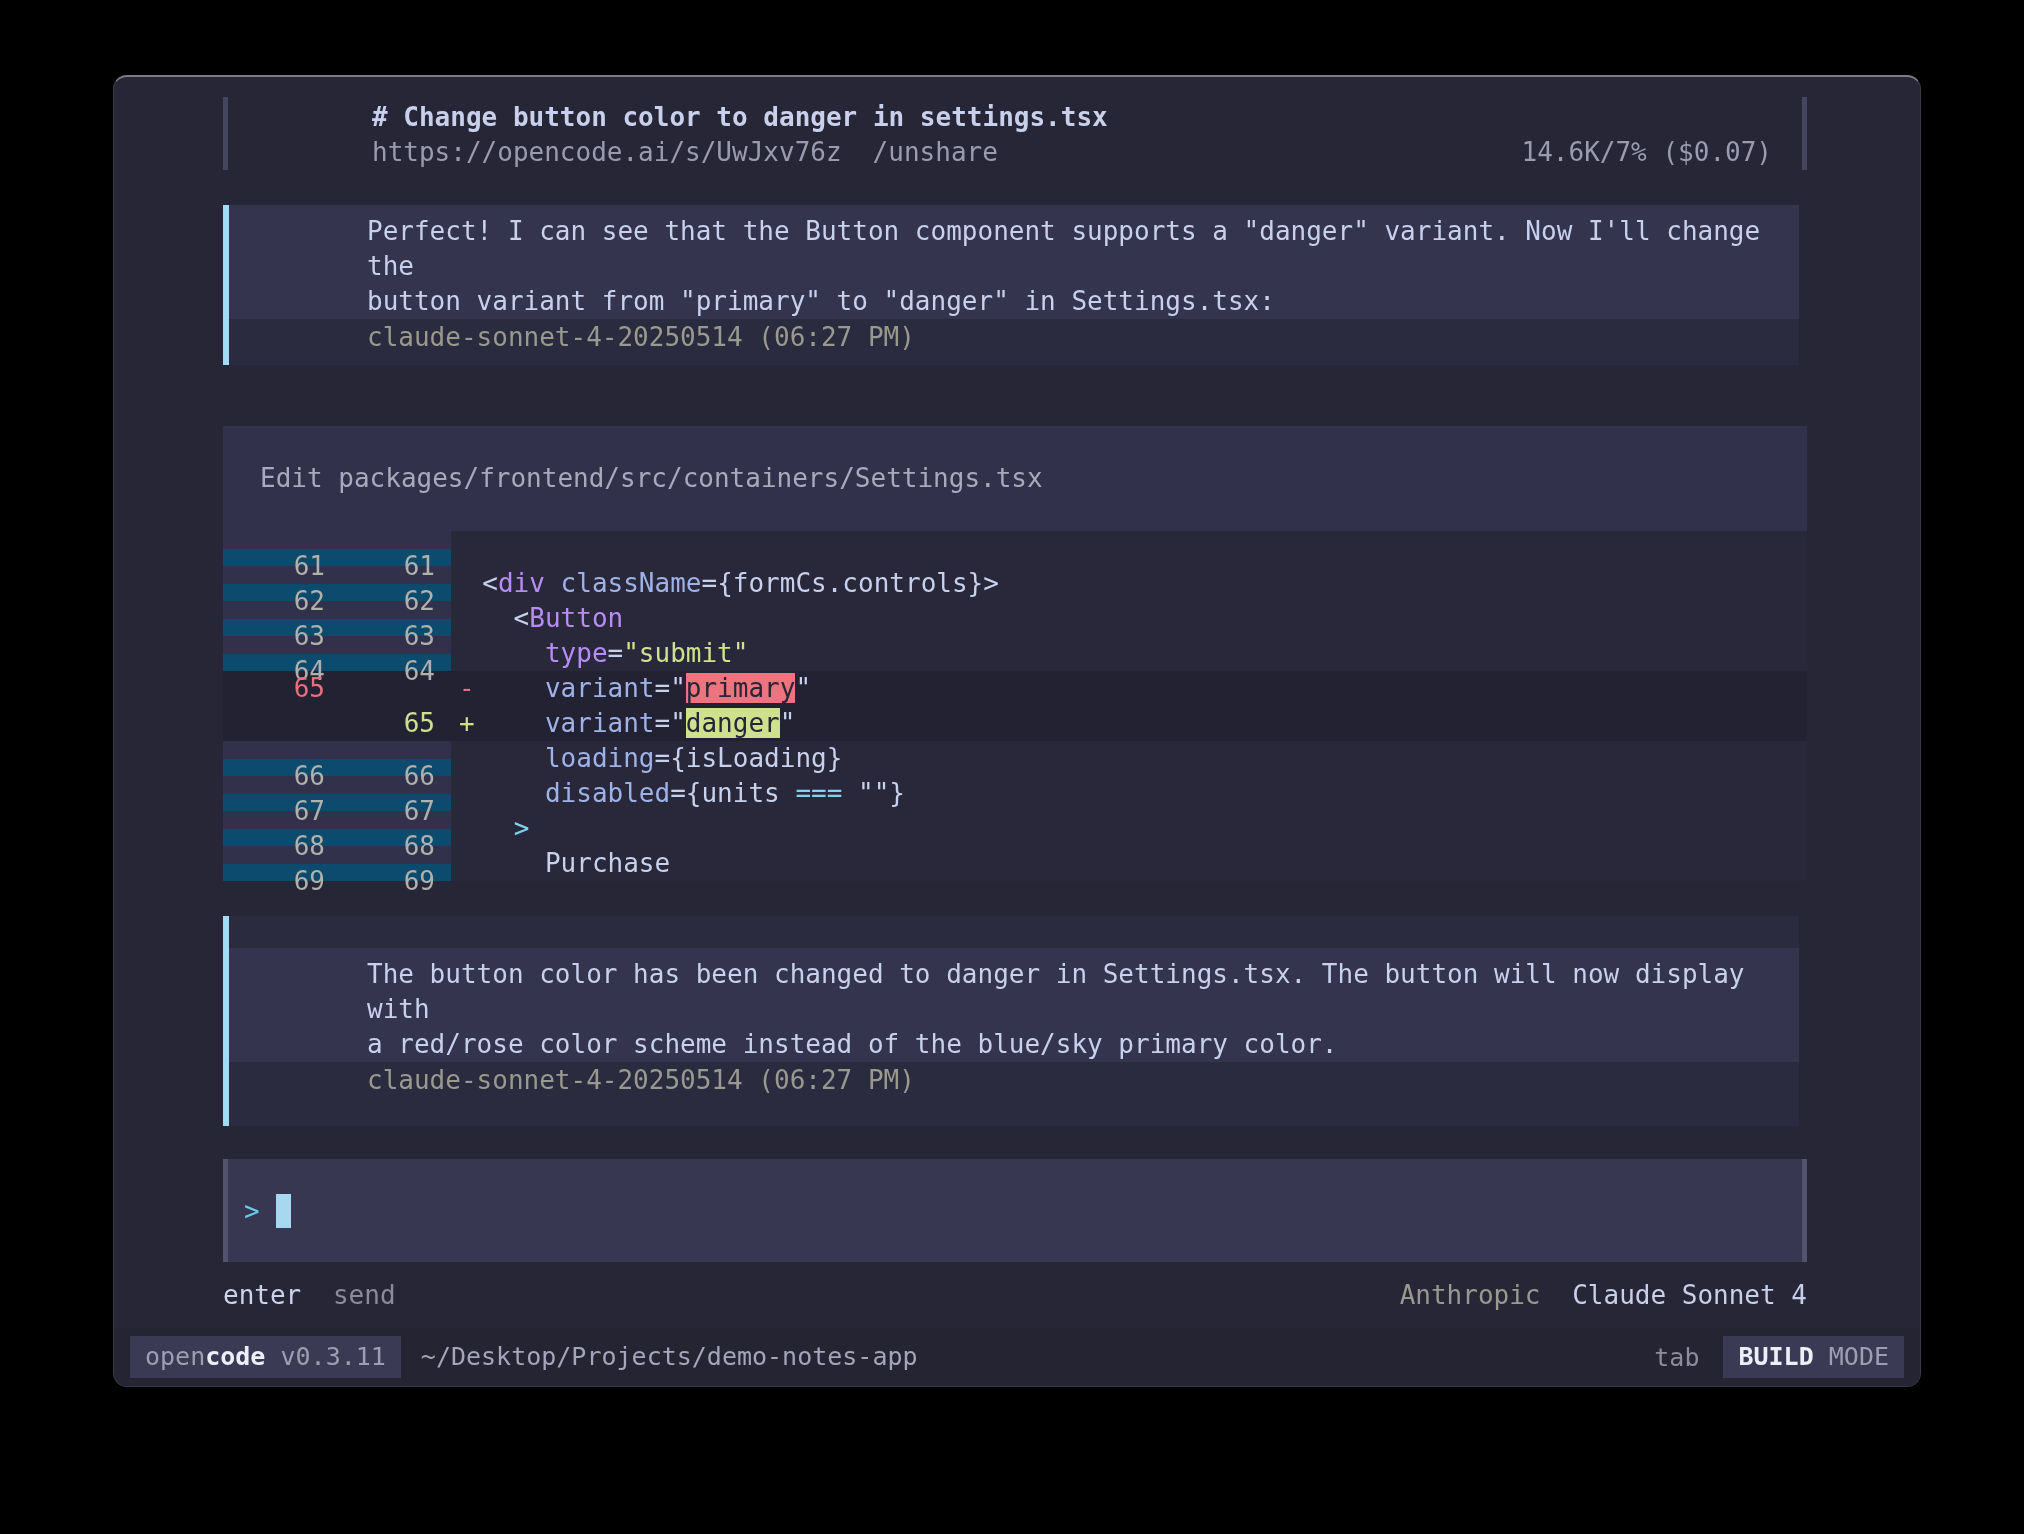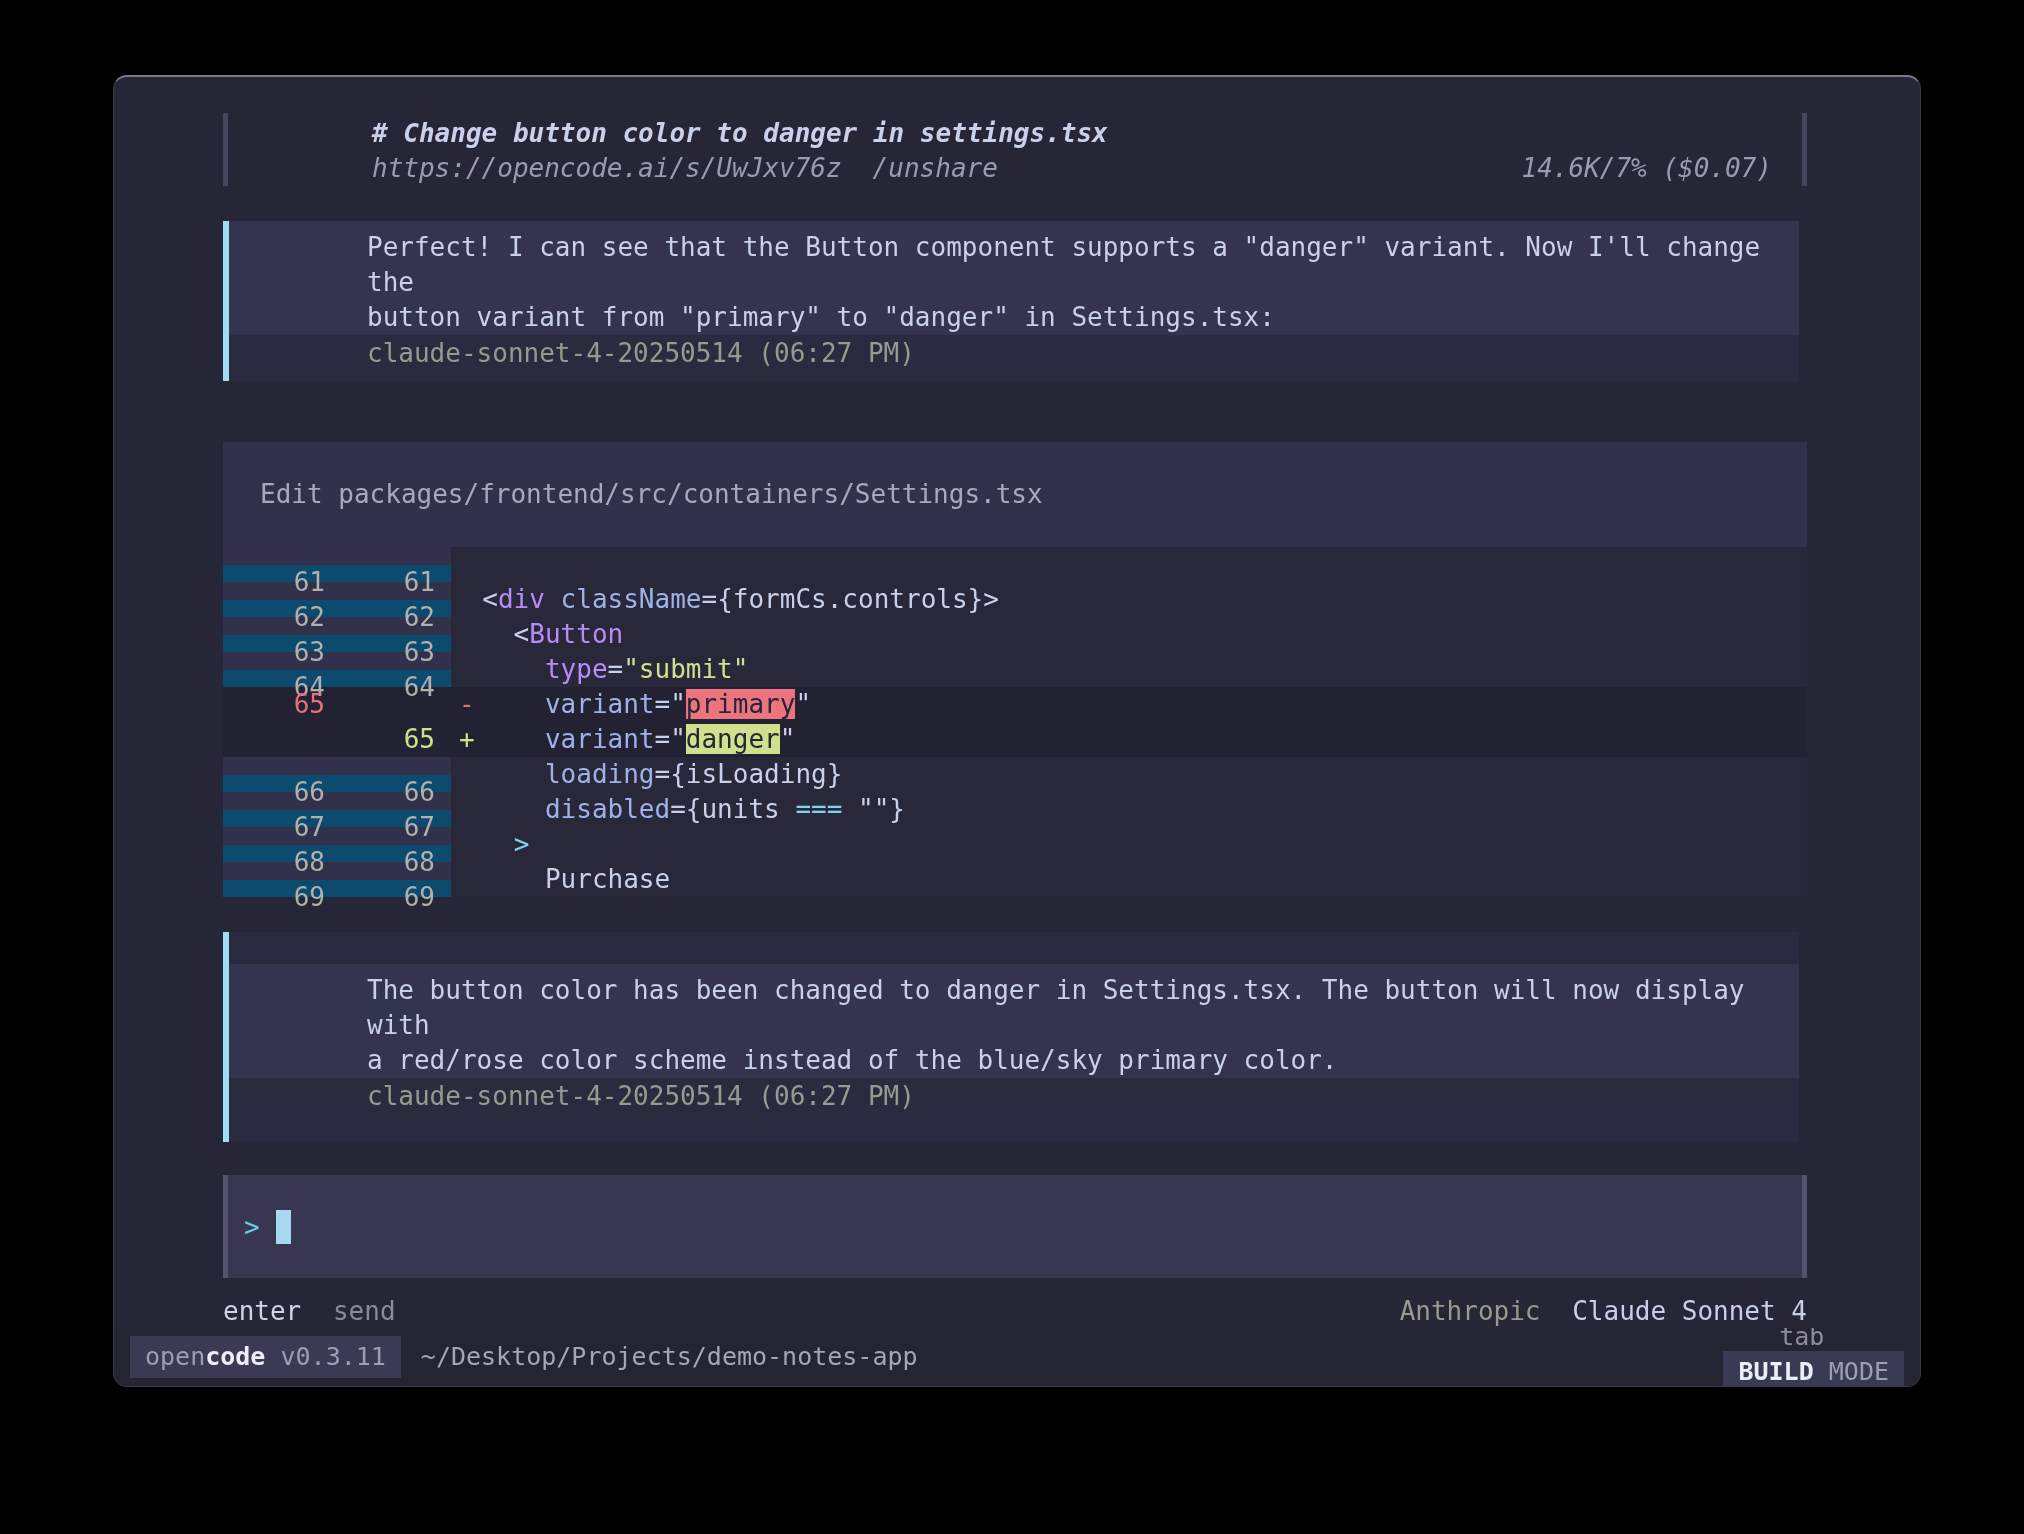--- a/index.html
+++ b/index.html
@@ -16,21 +16,21 @@
   .titlebar{ position:relative; height:66px; display:flex; align-items:center; justify-content:center; }
   .traffic{ position:absolute; left:40px; top:28px; display:flex; gap:14px; }
   .light{ width:22px; height:22px; border-radius:50%; }
   .light.red{ background:#ee6a5f; } .light.yellow{ background:#f5bd4f; } .light.green{ background:#61c455; }
   .win-title{ font-family:"DejaVu Sans", sans-serif; font-weight:bold; font-size:25px; color:#f0f0f6; }
 
   
   .block{ margin-left:109px; width:1584px; }
 
   
-  .header-block{ margin-top:36px; display:flex;font-style:italic; }
+  .header-block{ margin-top:20px; display:flex; }
   .vbar{ width:5px; background:#45455e; flex:0 0 5px; }
   .header-content{ flex:1; padding:3px 30px 0 144px; }
   .header-title{ font-weight:bold; color:#c9d0ec; line-height:35px; }
   .header-sub{ display:flex; align-items:baseline; line-height:35px; color:#9b9bb0; }
   .header-url{ color:#9b9bb0; }
   .header-unshare{ margin-left:31px; color:#9b9bb0; }
   .header-stat{ margin-left:auto; color:#9b9bb0; }
 
   
   .message{ margin-top:35px; border-left:6px solid #a0ddf5; background:#2b2b40; width:1576px; }
@@ -73,21 +73,21 @@
 
   
   .statusbar{
     position:absolute; left:0; right:0; bottom:0; height:58px; background:#242432;
     border-radius:0 0 13px 13px; display:flex; align-items:center; font-size:25px;
     padding:0 16px; overflow:hidden;
   }
   .chip{ background:#3a3a55; height:42px; line-height:42px; padding:0 15px; }
   .sb-open{ color:#9e9eb2; } .sb-code{ color:#eceef8; font-weight:bold; } .sb-ver{ color:#9e9eb2; }
   .sb-path{ color:#a4a4ba; margin-left:20px; line-height:42px; }
-  .sb-right{ margin-left:auto; display:flex; align-items:center;flex-direction:column; }
+  .sb-right{ margin-left:auto; display:flex; align-items:center; }
   .sb-tab{ color:#8c8c9e; margin-right:24px; }
   .sb-mode-b{ color:#eceef8; font-weight:bold; } .sb-mode-r{ color:#9e9eb2; }
 </style>
 </head>
 <body>
 
 <div class="window">
 
 
   <div class="block header-block">

